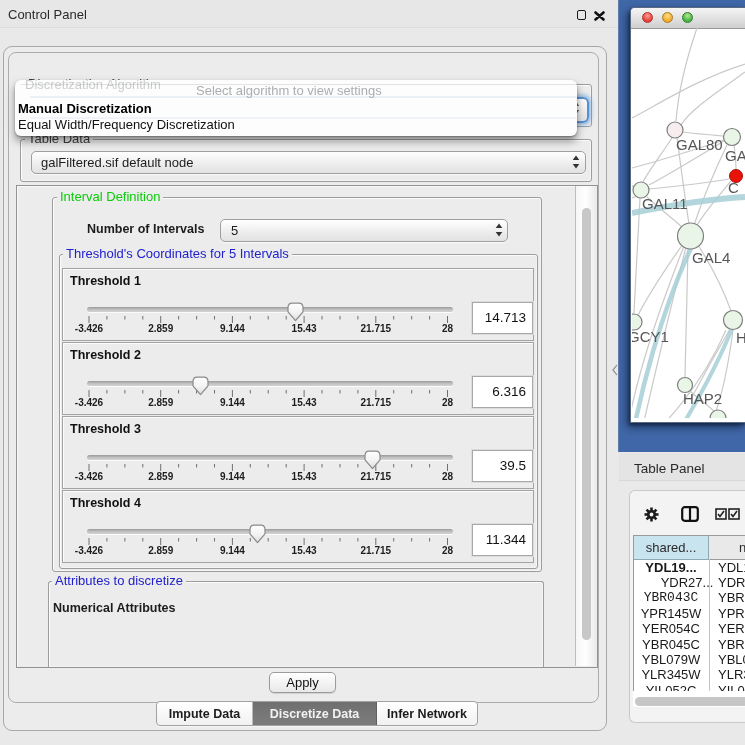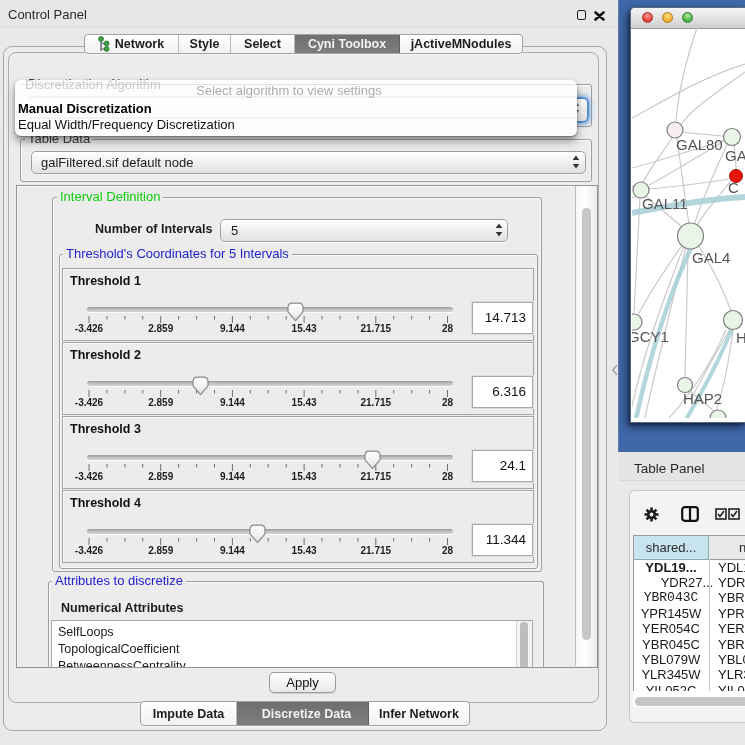--- a/index.html
+++ b/index.html
@@ -2,21 +2,21 @@
 <html><head><meta charset="utf-8">
 <style>
 html,body{margin:0;padding:0;}
 body{width:745px;height:745px;overflow:hidden;font-family:"Liberation Sans",sans-serif;background:#E9E9E9;}
 #app{position:relative;width:745px;height:745px;}
 .ab{position:absolute;}
 .grp{position:absolute;border:1px solid #9D9D9D;border-radius:3px;box-shadow:inset 1px 1px 0 rgba(255,255,255,.85),inset -1px -1px 0 rgba(255,255,255,.45);}
 .gt{position:absolute;font-size:13px;color:#3d3d3d;background:#ECECEC;padding:0 3px;line-height:14px;white-space:nowrap;text-align:center;}
 .combo{position:absolute;border:1px solid #9f9f9f;border-radius:5px;background:linear-gradient(#ffffff,#ececec 60%,#e2e2e2);box-shadow:0 1px 1px rgba(255,255,255,.8);}
 .ct{position:absolute;font-size:13px;color:#1c1c1c;white-space:nowrap;}
-.bold{font-weight:bold;margin-left:8px;}
+.bold{font-weight:bold;}
 .seg{display:flex;position:absolute;border:1px solid #a2a2a2;border-radius:4px;overflow:hidden;background:linear-gradient(#ffffff,#f1f1f1);box-shadow:0 1px 0 rgba(255,255,255,.6);}
 .seg>div{display:flex;align-items:center;justify-content:center;font-size:12.5px;font-weight:bold;color:#1c1c1c;border-right:1px solid #b9b9b9;white-space:nowrap;}
 .seg>div:last-child{border-right:none;}
 .seg>div.sel{background:linear-gradient(#6f6f6f,#7d7d7d);color:#f2f2f2;border-right-color:#5f5f5f;}
 .tpanel{position:absolute;left:62px;width:470px;border:1px solid #A3A3A3;background:#ECECEC;box-shadow:inset 1px 1px 0 rgba(255,255,255,.8);}
 .tlab{position:absolute;left:7px;top:5px;font-size:12.5px;font-weight:bold;color:#111;}
 .track{position:absolute;left:24px;width:366px;height:5px;border-radius:3px;background:linear-gradient(#9a9a9a,#c4c4c4 55%,#d2d2d2);box-shadow:0 1px 0 rgba(255,255,255,.8);}
 .vbox{position:absolute;left:409px;top:33px;width:53px;height:30px;background:#fff;border:1px solid #A8A8A8;box-shadow:0 0 0 1px #dcdcdc;font-size:13.5px;color:#111;text-align:right;line-height:30px;padding-right:6px;}
 .num{position:absolute;font-size:10px;font-weight:bold;color:#1d1d1d;width:60px;text-align:center;}
 .row{position:absolute;font-size:13px;color:#1a1a1a;white-space:nowrap;}
@@ -25,34 +25,20 @@
 
 <div class="ab" style="left:0;top:0;width:618px;height:745px;background:#E9E9E9;"></div>
 <div class="ab" style="left:0;top:0;width:618px;height:27px;background:#E7E7E7;border-bottom:1px solid #DDDDDD;"></div>
 <div class="ab" style="left:8px;top:7px;font-size:13px;color:#2a2a2a;">Control Panel</div>
 <div class="ab" style="left:577px;top:10px;width:7px;height:8px;border:1.6px solid #1b1b1b;border-radius:2px;"></div>
 <svg class="ab" style="left:594px;top:11px;" width="11" height="10">
       <path d="M1.5 1.5 L9.5 8.5 M9.5 1.5 L1.5 8.5" stroke="#111" stroke-width="2.6" stroke-linecap="round"></path>
     </svg>
 <div class="ab" style="left:3px;top:46px;width:602px;height:683px;border:1px solid #A8A8A8;border-radius:9px;background:#ECECEC;"></div>
 <div class="ab" style="left:8px;top:52px;width:589px;height:649px;border:1px solid #ACACAC;border-radius:8px;background:#ECECEC;"></div>
-<div class="seg" style="left:84px;top:34px;height:18px;">
-      <div style="width:93px;"><svg width="13" height="17" style="margin-right:5px;margin-left:-2px;">
-          <line x1="4" y1="3" x2="4" y2="15" stroke="#707d8a" stroke-width="1.6"></line>
-          <line x1="4" y1="7.5" x2="9" y2="7.5" stroke="#707d8a" stroke-width="1.4"></line>
-          <line x1="4" y1="13" x2="9" y2="13" stroke="#707d8a" stroke-width="1.4"></line>
-          <circle cx="4" cy="3" r="2.4" fill="#44A047" stroke="#2d7d31"></circle>
-          <circle cx="9.6" cy="7.5" r="2.4" fill="#44A047" stroke="#2d7d31"></circle>
-          <circle cx="9.6" cy="13" r="2.4" fill="#44A047" stroke="#2d7d31"></circle>
-        </svg>Network</div>
-      <div style="width:51px;">Style</div>
-      <div style="width:63px;">Select</div>
-      <div class="sel" style="width:104px;">Cyni Toolbox</div>
-      <div style="width:122px;">jActiveMNodules</div>
-    </div>
 <div class="grp" style="left:20px;top:84px;width:570px;height:41px;"></div>
 <div class="gt" style="left:25px;top:77px;">Discretization Algorithm</div>
 <div class="combo" style="left:30px;top:97px;width:555px;height:22px;border:2px solid #5591d2;border-radius:6px;box-shadow:0 0 4px 1.5px rgba(80,145,215,.6);"></div>
 <svg class="ab" style="left:572px;top:101px;" width="8" height="14">
       <path d="M4 0.5 L7.3 5 L0.7 5 Z" fill="#666"></path>
       <path d="M4 13.5 L7.3 9 L0.7 9 Z" fill="#666"></path>
     </svg>
 <div class="grp" style="left:20px;top:139px;width:570px;height:41px;"></div>
 <div class="gt" style="left:25px;top:132px;">Table Data</div>
 <div class="combo" style="left:31px;top:151px;width:553px;height:21px;"></div>
@@ -198,21 +184,21 @@
 <svg class="ab" style="left:300.7px;top:33px;" width="17" height="20">
         <defs>
           <linearGradient id="th2" x1="0" y1="0" x2="0" y2="1">
             <stop offset="0" stop-color="#ffffff"></stop>
             <stop offset=".55" stop-color="#f2f2f2"></stop>
             <stop offset="1" stop-color="#dddddd"></stop>
           </linearGradient>
         </defs>
         <path d="M1 9.8 L1 5.8 Q1 1.2 5.2 1.2 L11.8 1.2 Q16 1.2 16 5.8 L16 9.8 L8.5 18.6 Z" fill="url(#th2)" stroke="#8a8a8a" stroke-width="1.2" stroke-linejoin="round"></path>
       </svg>
-<div class="vbox">24.1</div>
+<div class="vbox">39.5</div>
 </div>
 <div class="tpanel" style="top:490px;height:71px;">
 <div class="tlab">Threshold 4</div>
 <div class="track" style="top:38px;"></div>
 <svg class="ab" style="left:0;top:47px;" width="470" height="9">
         <line x1="26.0" y1="0" x2="26.0" y2="7" stroke="#6f6f6f" stroke-width="1"></line>
         <line x1="43.9" y1="0" x2="43.9" y2="3.5" stroke="#6f6f6f" stroke-width="1"></line>
         <line x1="61.9" y1="0" x2="61.9" y2="3.5" stroke="#6f6f6f" stroke-width="1"></line>
         <line x1="79.8" y1="0" x2="79.8" y2="3.5" stroke="#6f6f6f" stroke-width="1"></line>
         <line x1="97.7" y1="0" x2="97.7" y2="7" stroke="#6f6f6f" stroke-width="1"></line>
@@ -247,29 +233,24 @@
             <stop offset="1" stop-color="#dddddd"></stop>
           </linearGradient>
         </defs>
         <path d="M1 9.8 L1 5.8 Q1 1.2 5.2 1.2 L11.8 1.2 Q16 1.2 16 5.8 L16 9.8 L8.5 18.6 Z" fill="url(#th3)" stroke="#8a8a8a" stroke-width="1.2" stroke-linejoin="round"></path>
       </svg>
 <div class="vbox">11.344</div>
 </div>
 <div class="grp" style="left:48px;top:581px;width:494px;height:85px;border-bottom:none;border-radius:3px 3px 0 0;"></div>
 <div class="gt" style="left:52px;top:574px;color:#2121CE;">Attributes to discretize</div>
 <div class="ct bold" style="left:53px;top:601px;font-size:12.5px;">Numerical Attributes</div>
-<div class="ab" style="left:51px;top:620px;width:480px;height:46px;background:#ffffff;border:1px solid #A9A9A9;border-bottom:none;overflow:hidden;">
-      <div class="ab" style="left:6px;top:3px;font-size:12.5px;color:#1a1a1a;line-height:17px;">SelfLoops<br>TopologicalCoefficient<br>BetweennessCentrality</div>
-      <div class="ab" style="left:464px;top:0;width:16px;height:46px;border-left:1px solid #d5d5d5;background:#f4f4f4;"></div>
-      <div class="ab" style="left:468px;top:1px;width:8px;height:60px;background:#bdbdbd;border-radius:4px;"></div>
-    </div>
 <div class="ab" style="left:269px;top:672px;width:65px;height:19px;border:1px solid #9b9b9b;border-radius:5px;background:linear-gradient(#ffffff,#e8e8e8);box-shadow:0 1px 1px rgba(0,0,0,.12);font-size:13px;color:#111;text-align:center;line-height:19px;">Apply</div>
-<div class="seg" style="left:140px;top:701px;height:23px;justify-content:space-between;">
+<div class="seg" style="left:156px;top:701px;height:23px;justify-content:space-between;">
       <div style="width:95px;">Impute Data</div>
-      <div class="sel" style="width:123px;padding-left:8px;">Discretize Data</div>
+      <div class="sel" style="width:123px;">Discretize Data</div>
       <div style="width:100px;">Infer Network</div>
     </div>
 <div class="ab" style="left:15px;top:80px;width:562px;height:56px;background:#FDFDFD;border-radius:6px;box-shadow:0 5px 9px rgba(0,0,0,.42),0 1px 2px rgba(0,0,0,.28);"></div>
 <div class="ab" style="left:25px;top:77px;font-size:13px;color:rgba(70,75,80,.28);">Discretization Algorithm</div>
 <div class="ab" style="left:21px;top:84px;width:556px;height:1px;background:rgba(130,130,130,.22);"></div>
 <div class="ab" style="left:30px;top:96px;width:547px;height:2px;background:rgba(150,180,215,.17);border-radius:2px;"></div>
 <div class="ab" style="left:30px;top:117px;width:547px;height:2px;background:rgba(150,180,215,.13);border-radius:2px;"></div>
 <div class="ab" style="left:196px;top:83px;font-size:13px;color:#abaeb0;">Select algorithm to view settings</div>
 <div class="ab" style="left:18px;top:101px;font-size:13px;font-weight:bold;color:#000;">Manual Discretization</div>
 <div class="ab" style="left:18px;top:117px;font-size:13px;color:#111;">Equal Width/Frequency Discretization</div>

